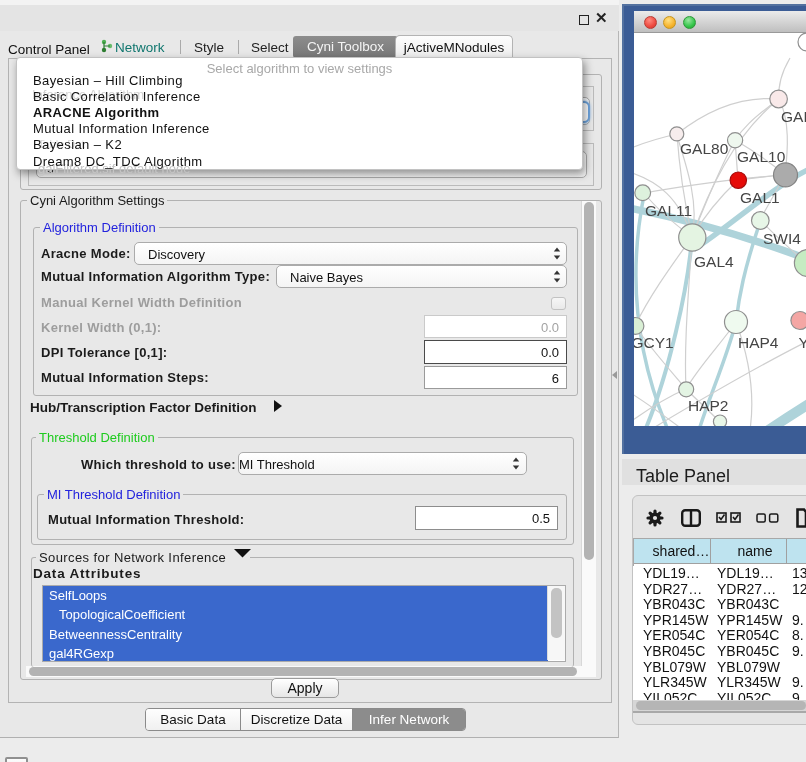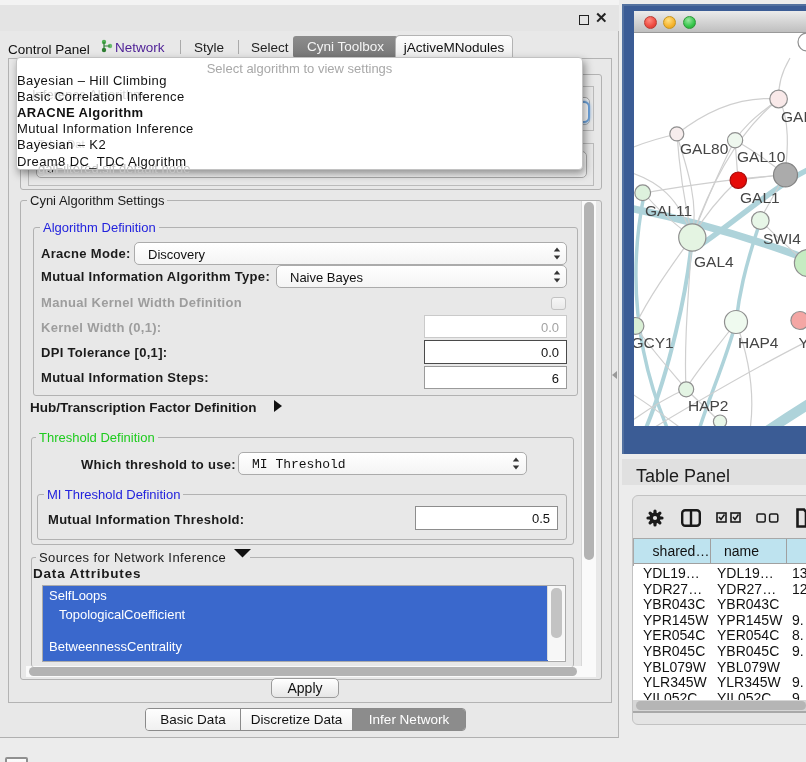--- a/index.html
+++ b/index.html
@@ -29,21 +29,21 @@
 <div class="abs" style="left:595px;top:9px;font-size:15px;font-weight:bold;color:#222;">✕</div>
 
 <div class="abs" style="left:100px;top:39px;width:14px;height:14px;">
 <svg width="14" height="14" viewBox="0 0 14 14">
       <circle cx="4" cy="3" r="2.2" fill="#4caf50"></circle>
       <circle cx="4" cy="11" r="2.2" fill="#2e7d32"></circle>
       <circle cx="10" cy="7" r="2.2" fill="#66bb6a"></circle>
       <path d="M4 3 L4 11 M4 7 L10 7" stroke="#2e7d32" stroke-width="1.2" fill="none"></path>
     </svg>
 </div>
-<div class="abs" style="left:115px;top:40px;font-size:13.5px;color:#4c1d95;">Network</div>
+<div class="abs" style="left:115px;top:40px;font-size:13.5px;color:#0f766e;">Network</div>
 <div class="abs" style="left:180px;top:40px;width:1px;height:14px;background:#aaa;"></div>
 <div class="abs" style="left:194px;top:40px;font-size:13.5px;color:#222;">Style</div>
 <div class="abs" style="left:238px;top:40px;width:1px;height:14px;background:#aaa;"></div>
 <div class="abs" style="left:251px;top:40px;font-size:13.5px;color:#222;">Select</div>
 <div class="abs" style="left:293px;top:36px;width:105px;height:22px;background:linear-gradient(#8d8d8d,#777);border-radius:3px;color:#f4f4f4;font-size:13.5px;text-align:center;line-height:22px;">Cyni Toolbox</div>
 <div class="abs" style="left:395px;top:35px;width:118px;height:23px;background:linear-gradient(#fdfdfd,#ededed);border:1px solid #b3b3b3;border-bottom:none;border-radius:5px 5px 0 0;color:#111;font-size:13.5px;text-align:center;line-height:23px;box-sizing:border-box;">jActiveMNodules</div>
 
 <div class="abs" style="left:8px;top:58px;width:604px;height:645px;border:1px solid #b3b3b3;background:#e8e8e8;box-sizing:border-box;"></div>
 
 <div class="grp" style="left:20px;top:74px;width:580px;height:114px;"></div>
@@ -98,21 +98,21 @@
 <div class="abs lbl" style="left:30px;top:400px;font-size:13.5px;letter-spacing:0px;">Hub/Transcription Factor Definition</div>
 <svg class="abs" style="left:273px;top:400px;" width="10" height="12" viewBox="0 0 10 12">
     <path d="M1 0 L9 6 L1 12 Z" fill="#111"></path>
   </svg>
 
 <div class="grp" style="left:31px;top:437px;width:541px;height:106px;">
   <span class="gt" style="left:4px;color:#1ecb1e;">Threshold Definition</span>
 </div>
 
 <div class="abs lbl" style="left:81px;top:457px;">Which threshold to use:</div>
-<div class="combo" style="left:238px;top:452px;width:289px;height:23px;line-height:23px;padding-left:13px;box-sizing:border-box;font-family:Liberation Mono, monospace;">MI Threshold</div>
+<div class="combo" style="left:238px;top:452px;width:289px;height:23px;line-height:23px;box-sizing:border-box;">MI Threshold</div>
 <svg class="abs" style="left:512px;top:457px;" width="8" height="13" viewBox="0 0 8 13">
     <path d="M4 0.5 L7.2 4.4 L0.8 4.4 Z" fill="#333"></path>
     <path d="M4 12.5 L7.2 8.6 L0.8 8.6 Z" fill="#333"></path>
   </svg>
 
 <div class="grp" style="left:37px;top:494px;width:528px;height:44px;">
   <span class="gt" style="left:6px;color:#2323dd;">MI Threshold Definition</span>
 </div>
 <div class="abs lbl" style="left:48px;top:512px;">Mutual Information Threshold:</div>
 <div class="tf" style="left:415px;top:506px;width:143px;height:24px;line-height:24px;padding-right:7px;box-sizing:border-box;border:1px solid #8d8d8d;">0.5</div>
@@ -122,42 +122,43 @@
 </div>
 <svg class="abs" style="left:234px;top:549px;" width="17" height="9" viewBox="0 0 17 9">
     <path d="M0 0 L17 0 L8.5 8.5 Z" fill="#111"></path>
   </svg>
 <div class="abs lbl" style="left:33px;top:566px;font-size:13.5px;letter-spacing:0.8px;">Data Attributes</div>
 
 <div class="abs" style="left:42px;top:585px;width:524px;height:77px;background:#fff;border:1px solid #ababab;box-sizing:border-box;overflow:hidden;">
   <div style="position:absolute;left:0;top:0;width:505px;height:78px;background:#3a68cc;color:#fff;font-size:13px;">
     <div style="padding:2px 0 0 6px;height:17.3px;">SelfLoops</div>
     <div style="padding:2px 0 0 16px;height:17.3px;">TopologicalCoefficient</div>
-    <div style="padding:2px 0 0 6px;height:17.3px;margin-top:12px;">BetweennessCentrality</div>
+    <div style="padding:2px 0 0 6px;height:17.3px;">BetweennessCentrality</div>
+    <div style="padding:2px 0 0 6px;height:17.3px;">gal4RGexp</div>
   </div>
   <div style="position:absolute;right:0;top:0;width:17px;height:74px;background:#f7f7f7;border-left:1px solid #ddd;"></div>
   <div style="position:absolute;right:3px;top:2px;width:11px;height:50px;background:#c3c3c3;border-radius:5px;"></div>
 </div>
 
 <div class="abs" style="left:271px;top:678px;width:68px;height:20px;background:linear-gradient(#ffffff,#e6e6e6);border:1px solid #9b9b9b;border-radius:5px;box-sizing:border-box;text-align:center;line-height:18px;font-size:14px;color:#111;">Apply</div>
 
 <div class="abs" style="left:145px;top:708px;height:21px;display:flex;font-size:13.5px;border:1px solid #8a8a8a;border-radius:4px;overflow:hidden;">
   <div style="width:94px;background:linear-gradient(#fefefe,#f0f0f0);color:#111;text-align:center;line-height:21px;border-right:1px solid #8a8a8a;">Basic Data</div>
   <div style="width:111px;background:linear-gradient(#fefefe,#f0f0f0);color:#111;text-align:center;line-height:21px;border-right:1px solid #8a8a8a;">Discretize Data</div>
   <div style="width:112px;background:#8c8c8c;color:#fff;text-align:center;line-height:21px;">Infer Network</div>
 </div>
 
 <div class="abs" style="left:612px;top:371px;width:0;height:0;border-top:4px solid transparent;border-bottom:4px solid transparent;border-right:5px solid #9a9a9a;"></div>
 
 <div class="abs" style="left:16px;top:57px;width:565px;height:111px;background:#fff;border:1px solid #c2c2c2;border-radius:4px;box-shadow:2px 4px 9px rgba(0,0,0,0.42);z-index:50;">
   <div style="position:absolute;left:15px;top:29px;font-size:13px;color:#d2d2d2;">Inference Algorithm</div>
   <div style="position:absolute;left:21px;top:80px;font-size:11px;color:#dadada;">Table Dat</div>
   <div style="position:absolute;left:21px;top:103px;font-size:13px;color:#c4c4c4;">galFiltered.sif default node</div>
   <div style="text-align:center;color:#a8a8a8;font-size:13px;margin-top:3px;">Select algorithm to view settings</div>
-  <div style="position:relative;font-size:13px;color:#111;margin-top:-3.5px;line-height:16.2px;padding-left:0px;letter-spacing:0.4px;">
+  <div style="position:relative;font-size:13px;color:#111;margin-top:-3.5px;line-height:16.2px;padding-left:16px;letter-spacing:0.4px;">
     <div>Bayesian – Hill Climbing</div>
     <div>Basic Correlation Inference</div>
     <div style="font-weight:bold;">ARACNE Algorithm</div>
     <div>Mutual Information Inference</div>
     <div>Bayesian – K2</div>
     <div>Dream8 DC_TDC Algorithm</div>
   </div>
 </div>
 
 <div class="abs" style="left:622px;top:4px;width:184px;height:450px;background:#3b5c95;box-shadow:inset 2px 0 0 #53719f, inset 0 2px 0 #53719f;"></div>
@@ -263,21 +264,21 @@
   <rect x="1" y="1" width="8.2" height="8" rx="1.5" fill="none" stroke="#1a1a1a" stroke-width="1.5"></rect>
   <rect x="13.6" y="1" width="8.2" height="8" rx="1.5" fill="none" stroke="#1a1a1a" stroke-width="1.5"></rect>
 </svg>
 <svg class="abs" style="left:796px;top:508px;" width="10" height="20" viewBox="0 0 10 20">
   <path d="M1.5 1.5 H8 L10 4 V18.5 H1.5 Z" fill="none" stroke="#1a1a1a" stroke-width="2.6"></path>
 </svg>
 
 <div class="abs" style="left:633px;top:538px;width:173px;height:175px;background:#fff;border:1px solid #a8a8a8;border-right:none;box-sizing:border-box;overflow:hidden;font-size:14px;color:#111;">
   <div style="position:absolute;left:0;top:0;height:24px;width:100%;background:#bee3ef;border-bottom:1px solid #a0a0a0;"></div>
   <div style="position:absolute;left:0;top:0;width:76px;height:24px;border-right:1px solid #a0a0a0;text-align:center;line-height:24px;text-indent:18px;">shared…</div>
-  <div style="position:absolute;left:77px;top:0;width:75px;height:24px;border-right:1px solid #a0a0a0;text-align:left;line-height:24px;text-indent:13px;">name</div>
+  <div style="position:absolute;left:77px;top:0;width:75px;height:24px;border-right:1px solid #a0a0a0;text-align:center;line-height:24px;text-indent:13px;">name</div>
   <div style="position:absolute;left:153px;top:0;width:40px;height:24px;"></div>
 </div>
 
 <div class="abs" style="left:633px;top:566px;width:173px;height:134px;background:#fff;overflow:hidden;font-size:14px;color:#111;">
   <div style="position:absolute;left:10px;top:0;line-height:15.6px;">YDL19…<br>YDR27…<br>YBR043C<br>YPR145W<br>YER054C<br>YBR045C<br>YBL079W<br>YLR345W<br>YIL052C</div>
   <div style="position:absolute;left:84px;top:0;line-height:15.6px;">YDL19…<br>YDR27…<br>YBR043C<br>YPR145W<br>YER054C<br>YBR045C<br>YBL079W<br>YLR345W<br>YIL052C</div>
   <div style="position:absolute;left:159px;top:0;line-height:15.6px;">13<br>12<br>&nbsp;<br>9.<br>8.<br>9.<br>&nbsp;<br>9.<br>9.</div>
 </div>
 
 <div class="abs" style="left:633px;top:700px;width:173px;height:11px;background:#d6d6d6;"></div>

